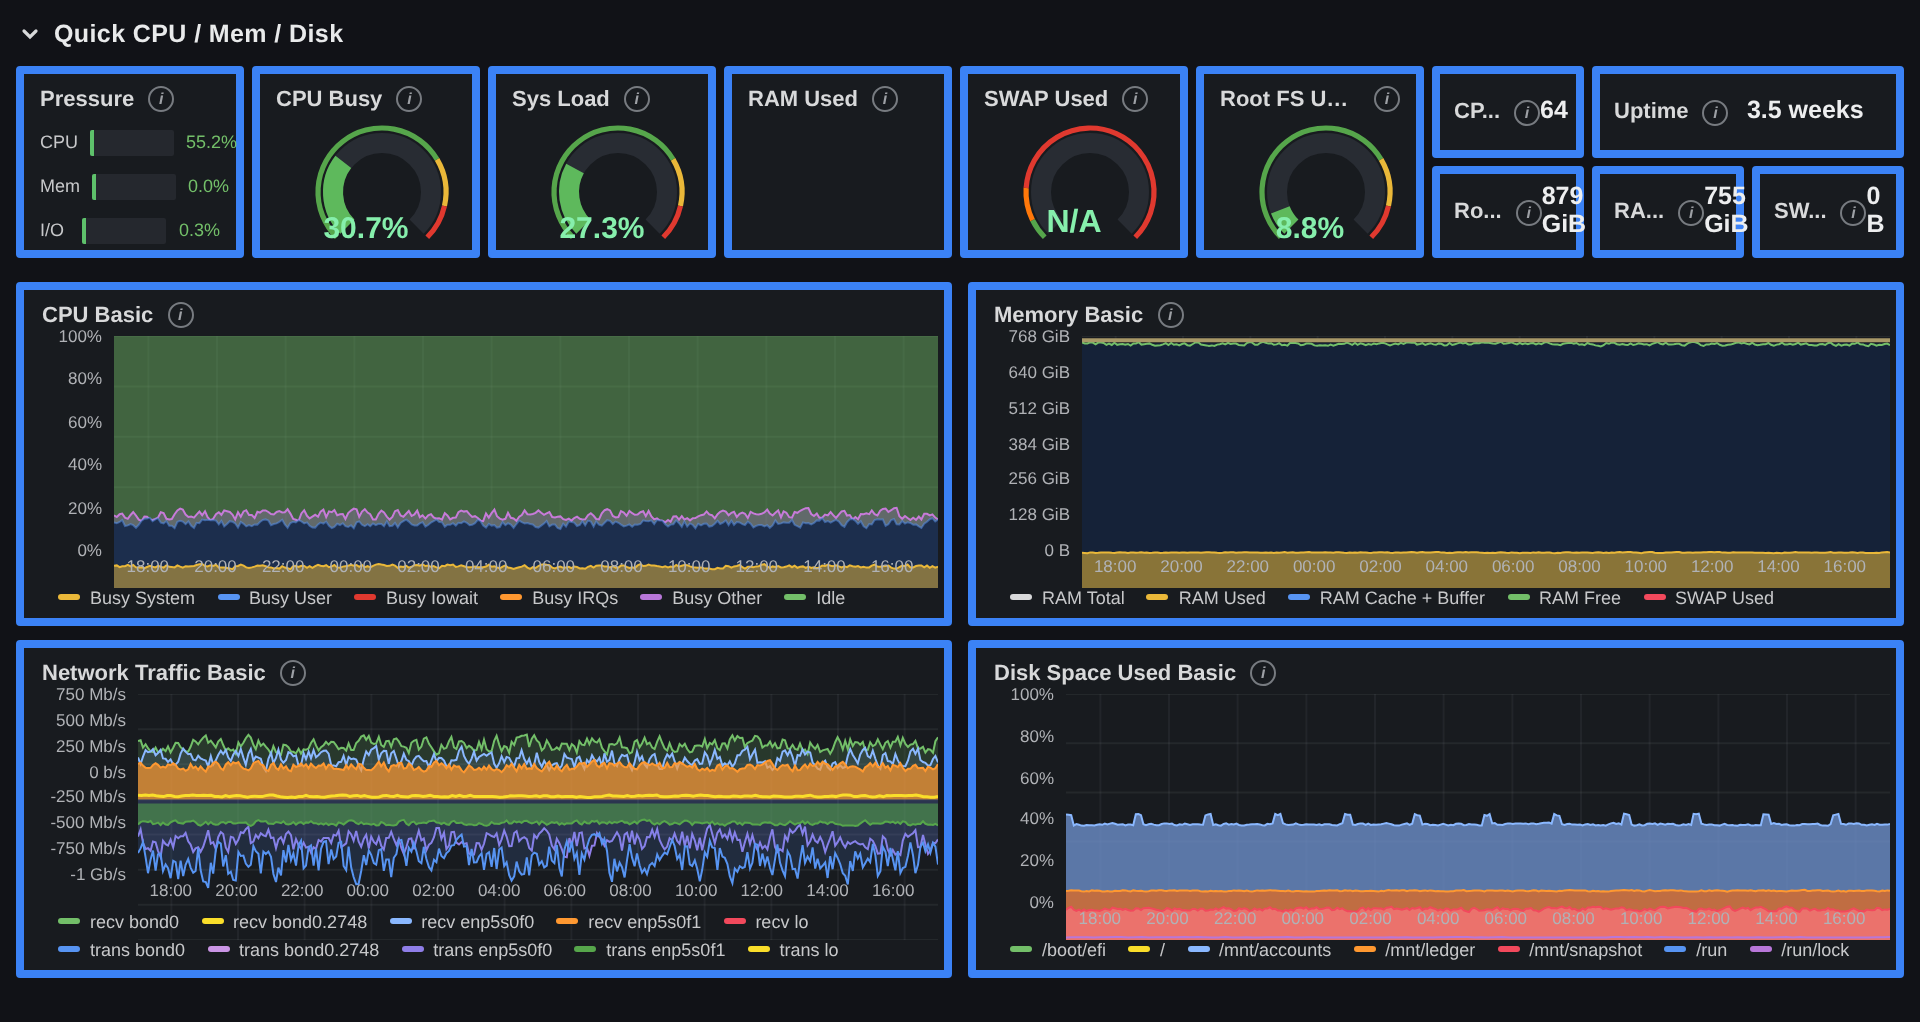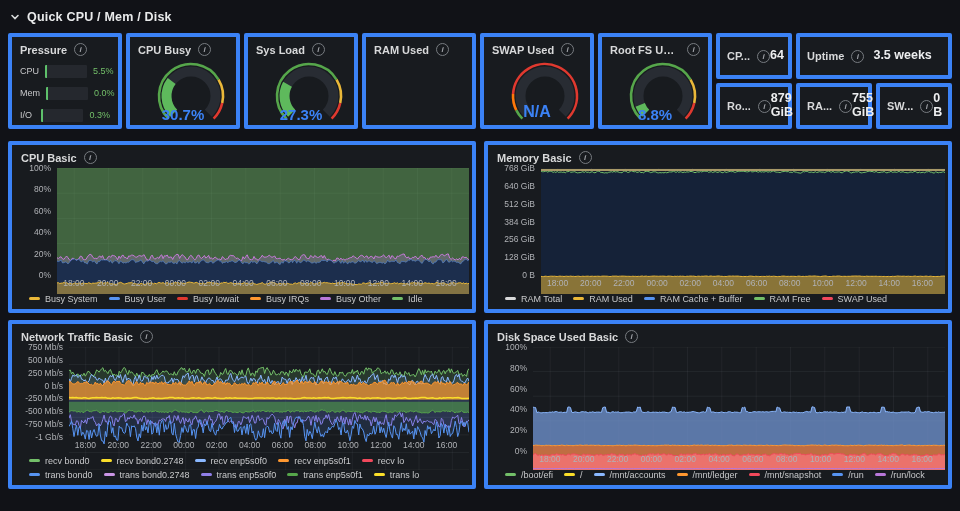--- a/index.html
+++ b/index.html
@@ -16,21 +16,21 @@
   .info-icon{width:11px;height:11px;border:1px solid #777B80;border-radius:50%;color:#9DA0A5;font-size:8px;line-height:11px;text-align:center;font-style:italic;font-weight:700;flex:none;cursor:pointer;}
   
   .pressure-rows{margin-top:7px;display:flex;flex-direction:column;gap:8px;}
   .pressure-row{display:flex;align-items:center;gap:6px;height:14px;}
   .pressure-label{width:24px;font-size:9px;color:#C7C8CA;text-align:left;}
   .pressure-bar{width:42px;height:13px;background:#25282E;border-radius:1px;position:relative;overflow:hidden;flex:none;}
   .pressure-fill{position:absolute;left:0;top:0;bottom:0;background:#5EC16B;}
   .pressure-value{flex:1;text-align:right;font-size:9px;color:#73BF69;}
   
   .gauge-body{position:relative;height:70px;margin-top:2px;display:flex;justify-content:center;}
-  .gauge-value{position:absolute;left:0;right:0;bottom:6px;text-align:center;font-size:15px;font-weight:700;color:#3b82f6;}
+  .gauge-value{position:absolute;left:0;right:0;bottom:6px;text-align:center;font-size:15px;font-weight:700;color:#86efac;}
   .gauge-value.na{font-size:16px;bottom:8px;}
   
   .stat-cluster{width:236px;display:grid;grid-template-columns:76px 76px 76px;grid-template-rows:46px 46px;gap:4px;}
   .stat-panel{padding:4px 7px;display:flex;flex-direction:row;}
   .stat-uptime{grid-column:2 / span 2;}
   .stat-value{flex:1;display:flex;align-items:center;justify-content:center;font-size:12.5px;font-weight:700;color:#EDEEEF;padding-bottom:2px;}
   
   .charts-grid{display:grid;grid-template-columns:1fr 1fr;gap:7px 8px;}
   .chart-panel{padding:5px 9px 4px 9px;display:flex;flex-direction:column;}
   .row1{height:172px;} .row2{height:169px;}
@@ -65,21 +65,21 @@
       <div class="panel-header">
         <span class="panel-title">Pressure</span>
         <span class="info-icon">i</span>
       </div>
       <div class="pressure-rows" id="pressure-rows">
           <div class="pressure-row">
             <span class="pressure-label">CPU</span>
             <span class="pressure-bar">
               <span class="pressure-fill" style="width: 1.5px;"></span>
             </span>
-            <span class="pressure-value">5.5%</span>
+            <span class="pressure-value">55.2%</span>
           </div>
           <div class="pressure-row">
             <span class="pressure-label">Mem</span>
             <span class="pressure-bar">
               <span class="pressure-fill" style="width: 1.5px;"></span>
             </span>
             <span class="pressure-value">0.0%</span>
           </div>
           <div class="pressure-row">
             <span class="pressure-label">I/O</span>

